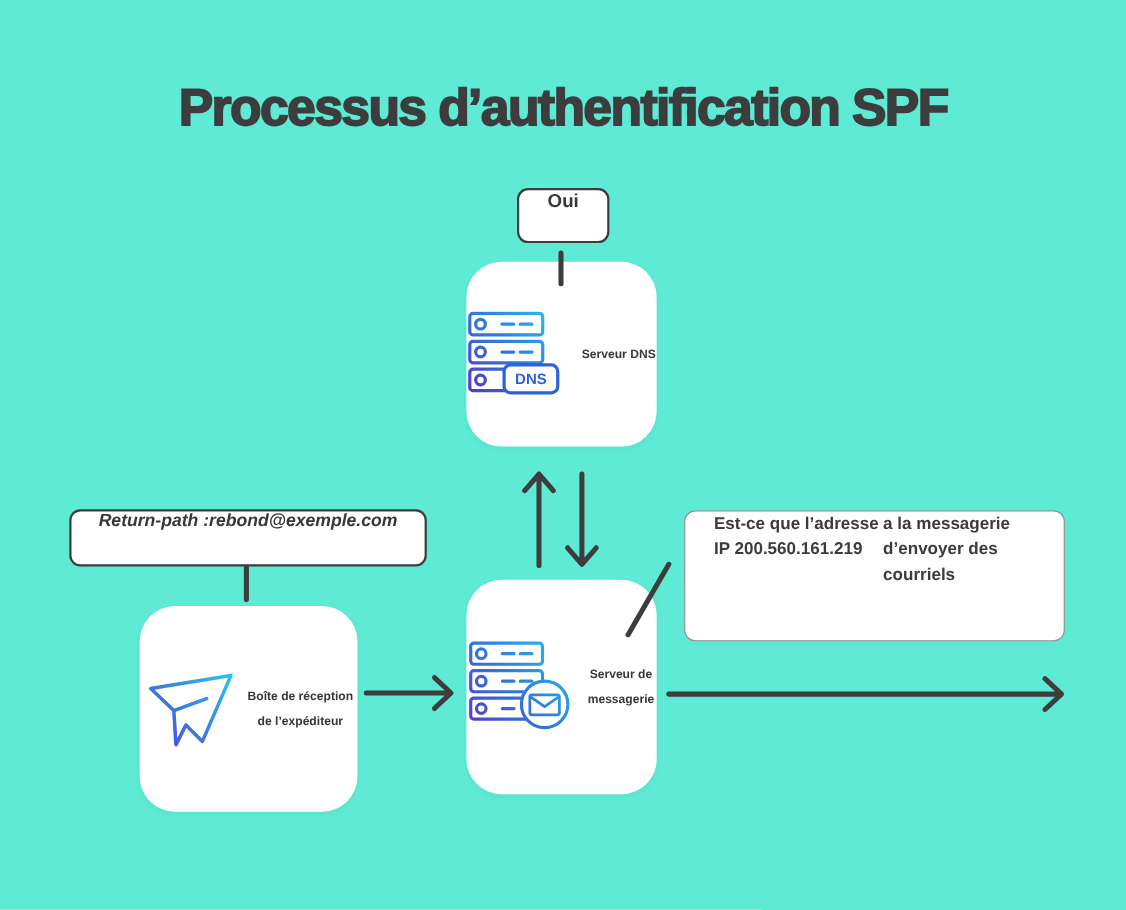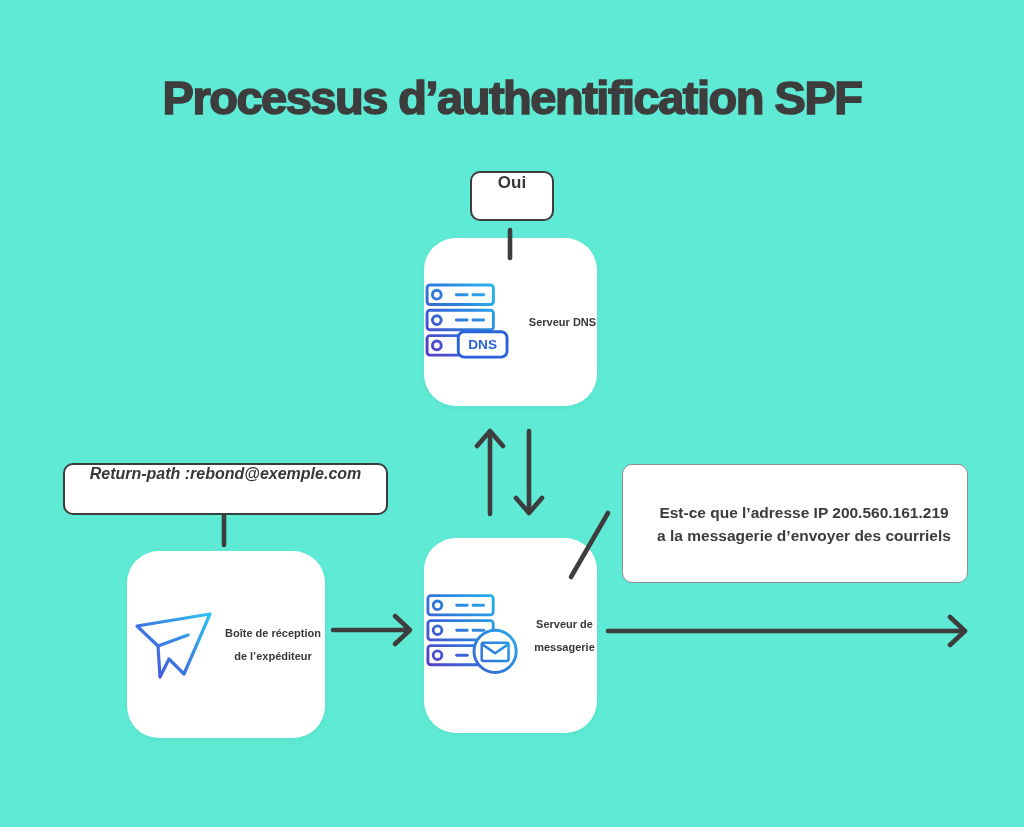--- a/index.html
+++ b/index.html
@@ -37,21 +37,21 @@
   .card .label {
     font-size: 11px;
     line-height: 23px;
     font-weight: 700;
     color: #383838;
     text-align: center;
   }
   .card .label span { display: block; }
   #dns-card    { left: 424px; top: 238px; width: 173px; height: 168px; gap: 16px; }
   #sender-card { left: 127px; top: 551px; width: 198px; height: 187px; gap: 10px; }
-  #mail-card   { left: 424px; top: 538px; width: 173px; height: 195px; gap: 12px; }
+  #mail-card   { left: 424px; top: 527px; width: 173px; height: 195px; gap: 12px; }
 
   .pill {
     position: absolute;
     background: #ffffff;
     border: 2px solid #3d3d3d;
     border-radius: 10px;
     display: flex;
     justify-content: center;
     font-weight: 700;
     color: #383838;
@@ -60,26 +60,25 @@
   #oui-box    { left: 470px; top: 171px; width: 84px;  height: 50px; font-size: 17px; }
   #return-box { left: 63px;  top: 463px; width: 325px; height: 52px; font-size: 16px; font-style: italic; }
 
   #question-box {
     position: absolute;
     left: 622px; top: 464px; width: 346px; height: 119px;
     background: #ffffff;
     border: 1px solid #8e8e8e;
     border-radius: 10px;
     display: flex;
-    flex-direction: column;
+    flex-direction: row;
     justify-content: center;
     padding-left: 26px;
     padding-right: 8px;
     z-index: 2;
-    align-items: center;
   }
   #question-box span {
     display: block;
     font-size: 15.5px;
     line-height: 23px;
     font-weight: 700;
     color: #3c3c3c;
   }
   #connectors {
     position: absolute;

